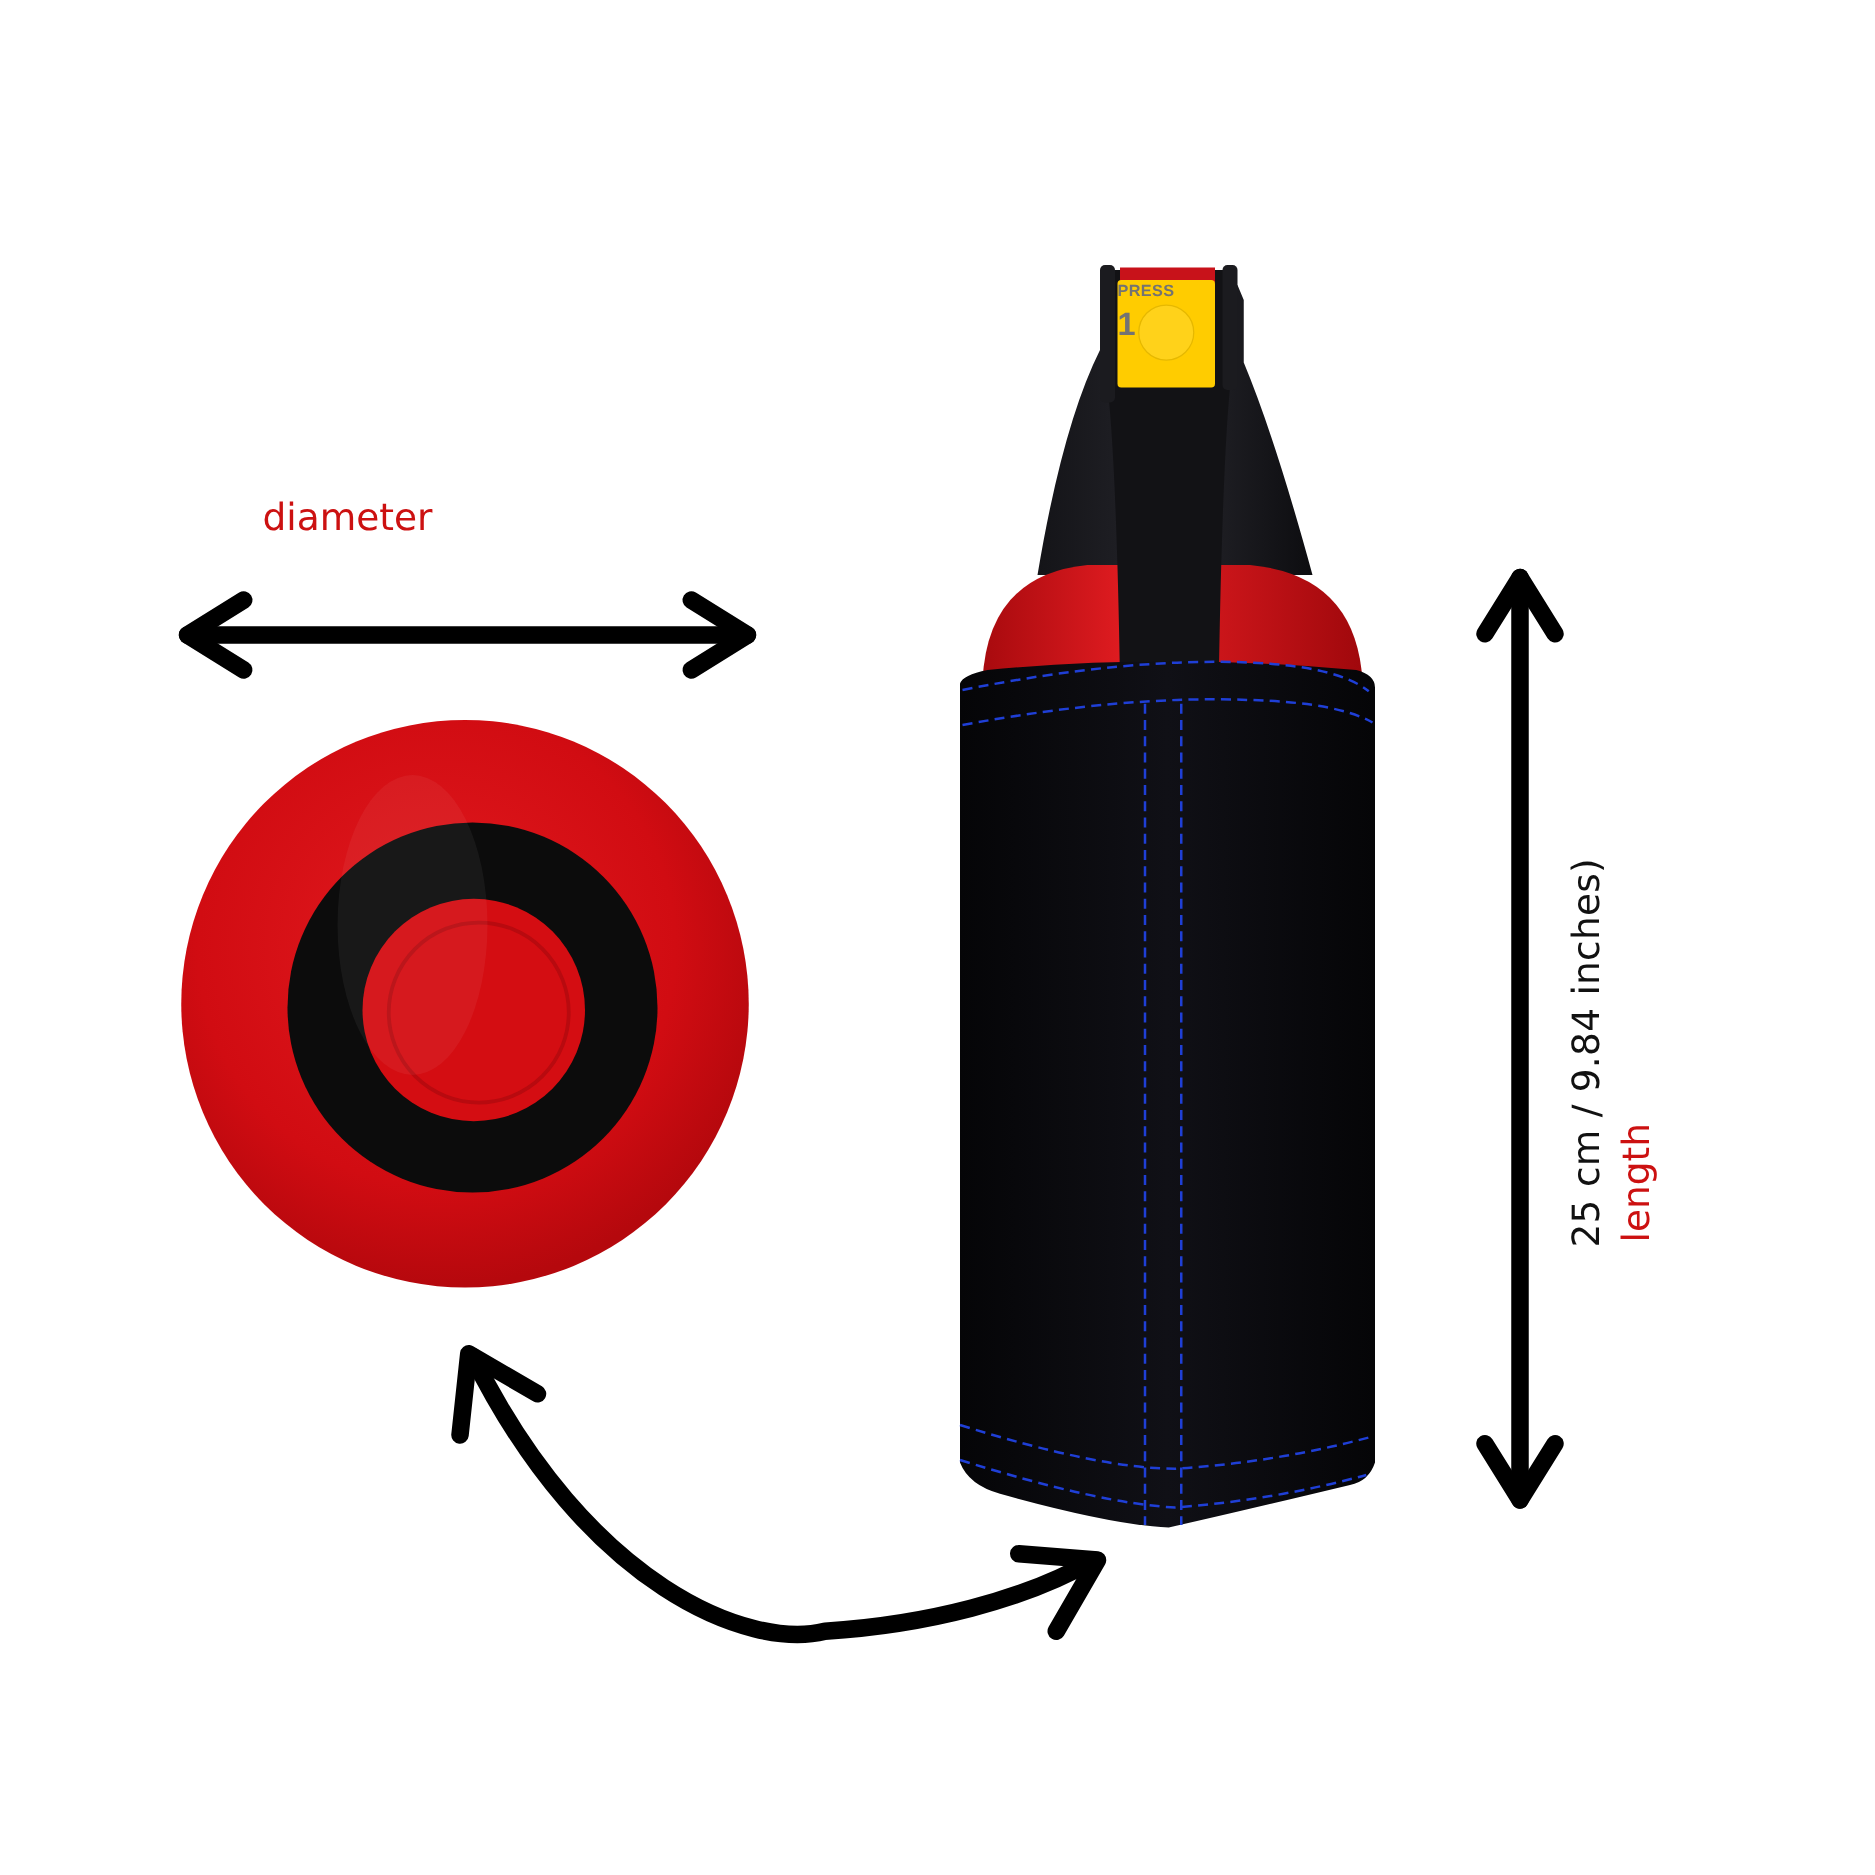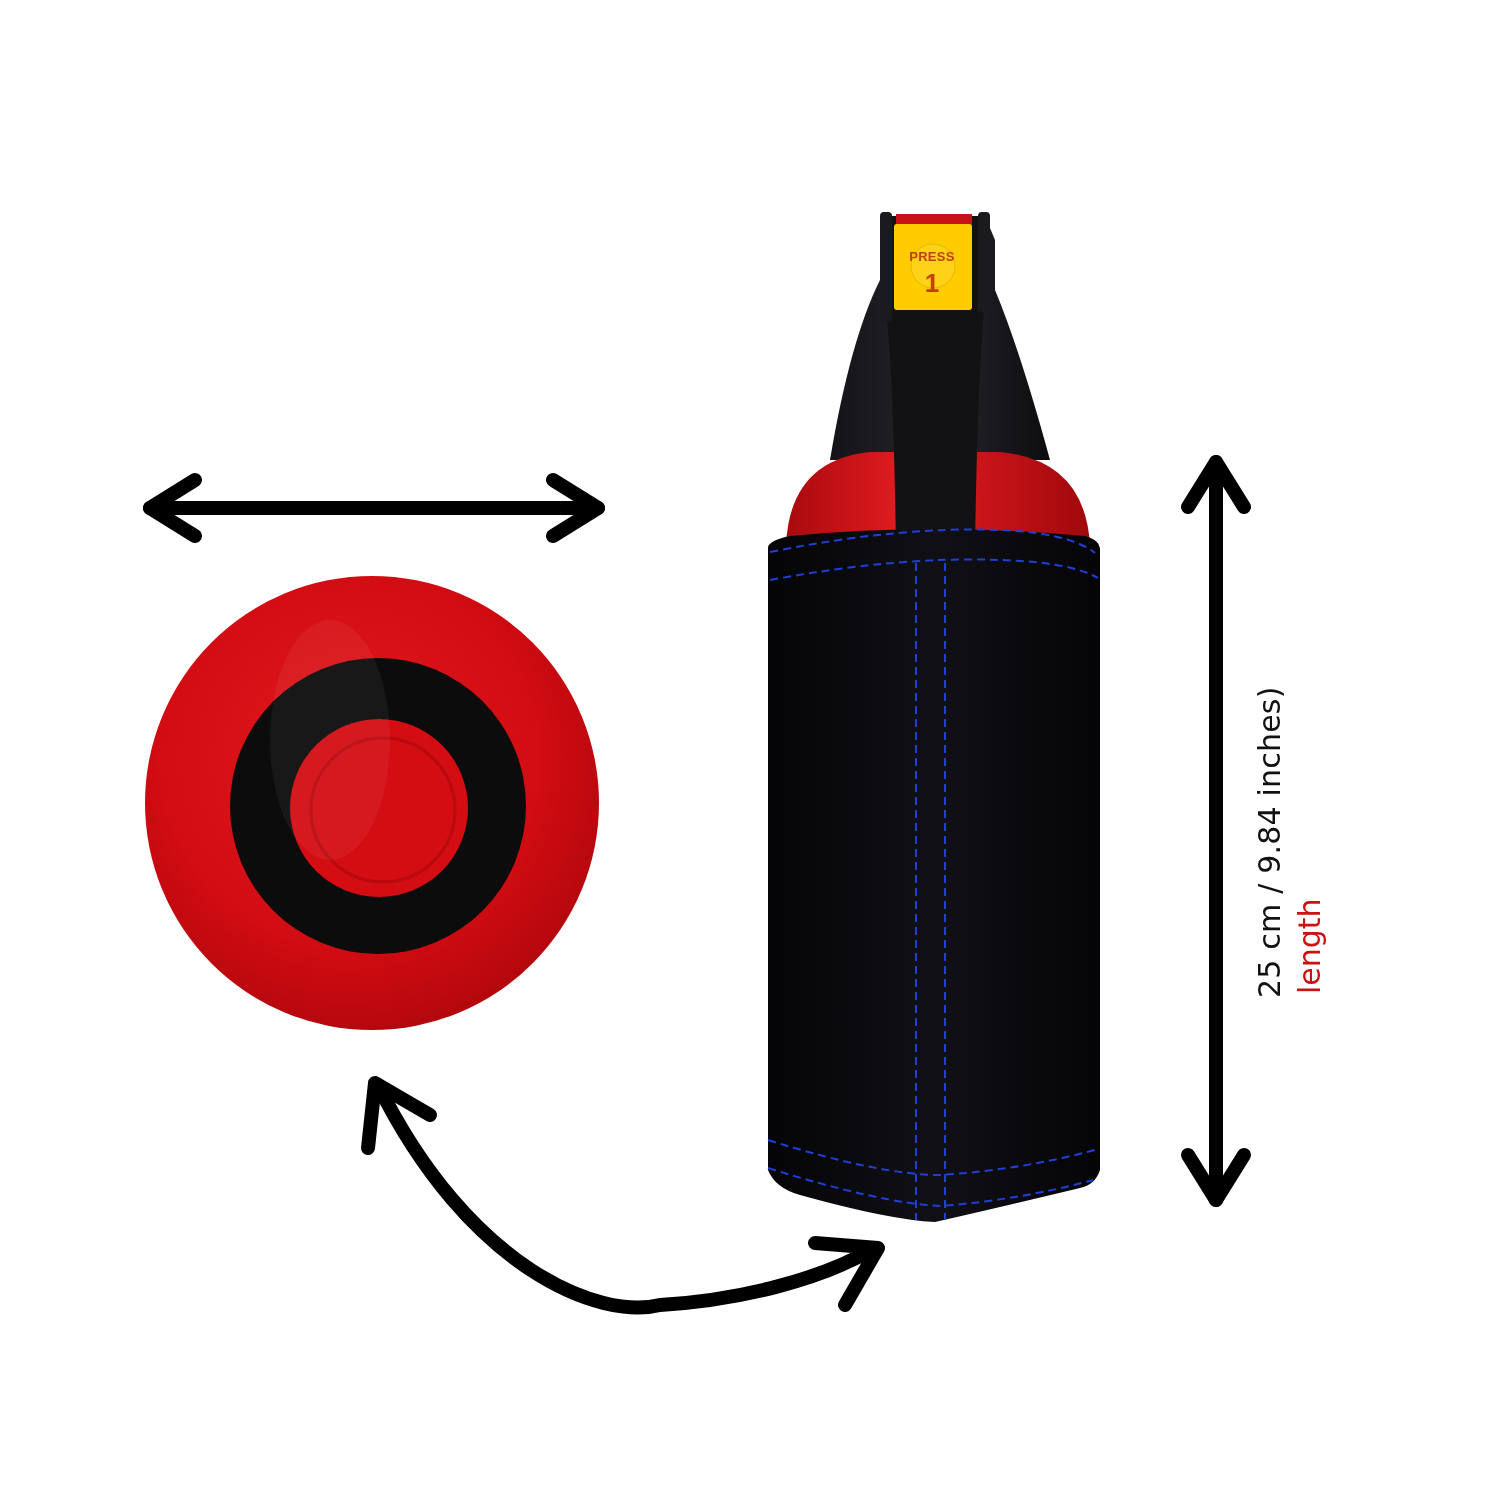--- a/index.html
+++ b/index.html
@@ -7,21 +7,21 @@
          font-family: "DejaVu Sans", "Liberation Sans", sans-serif; }
   .label { position: absolute; white-space: nowrap; }
   .dim-text { color: #111111; font-size: 30px; letter-spacing: 0.2px; }
   .dim-sub { color: #cc1111; font-size: 30px; }
   #diam-label { left: 206px; top: 395px; line-height: 40px; }
   #len-label { position: absolute; left: 1248px; top: 998px;
                transform-origin: 0 0; transform: rotate(-90deg);
                line-height: 44px; }
   svg { position: absolute; left: 0; top: 0; }
   .press-tag { position: absolute; left: 894px; top: 223px; width: 76px; height: 86px;
-               text-align: center; font-family: "Liberation Sans", sans-serif; font-weight: bold; color: #c2410c; margin-top: 24px; }
+               text-align: left; font-family: "Liberation Sans", sans-serif; font-weight: bold; color: #737373; }
   .press-word { font-size: 13px; margin-top: 2px; letter-spacing: 0.3px; }
   .press-num { font-size: 26px; margin-top: 4px; }
 </style>
 </head>
 <body>
 
 <svg width="1500" height="1500" viewBox="0 0 1500 1500">
   <defs>
     <radialGradient id="redGrad" cx="45%" cy="40%" r="60%">
       <stop offset="0%" stop-color="#e21a1f"></stop>
@@ -98,18 +98,19 @@
     <polyline points="1188,1155 1216,1200 1244,1155"></polyline>
   </g>
 </svg>
 
 <div class="press-tag">
   <div class="press-word">PRESS</div>
   <div class="press-num">1</div>
 </div>
 
 <div id="diam-label" class="label">
+  <div class="dim-sub" style="margin-left:4px;">diameter</div>
 </div>
 
 <div id="len-label" class="label">
   <div class="dim-text">25 cm / 9.84 inches)</div>
   <div class="dim-sub" style="margin-left:4px;margin-top:-4px;">length</div>
 </div>
 
 </body></html>

